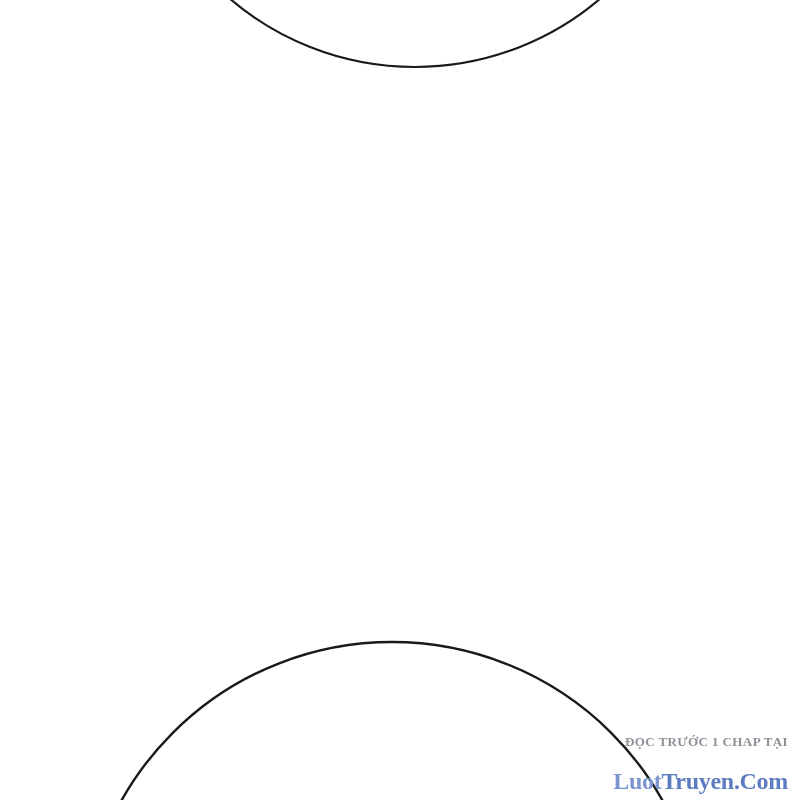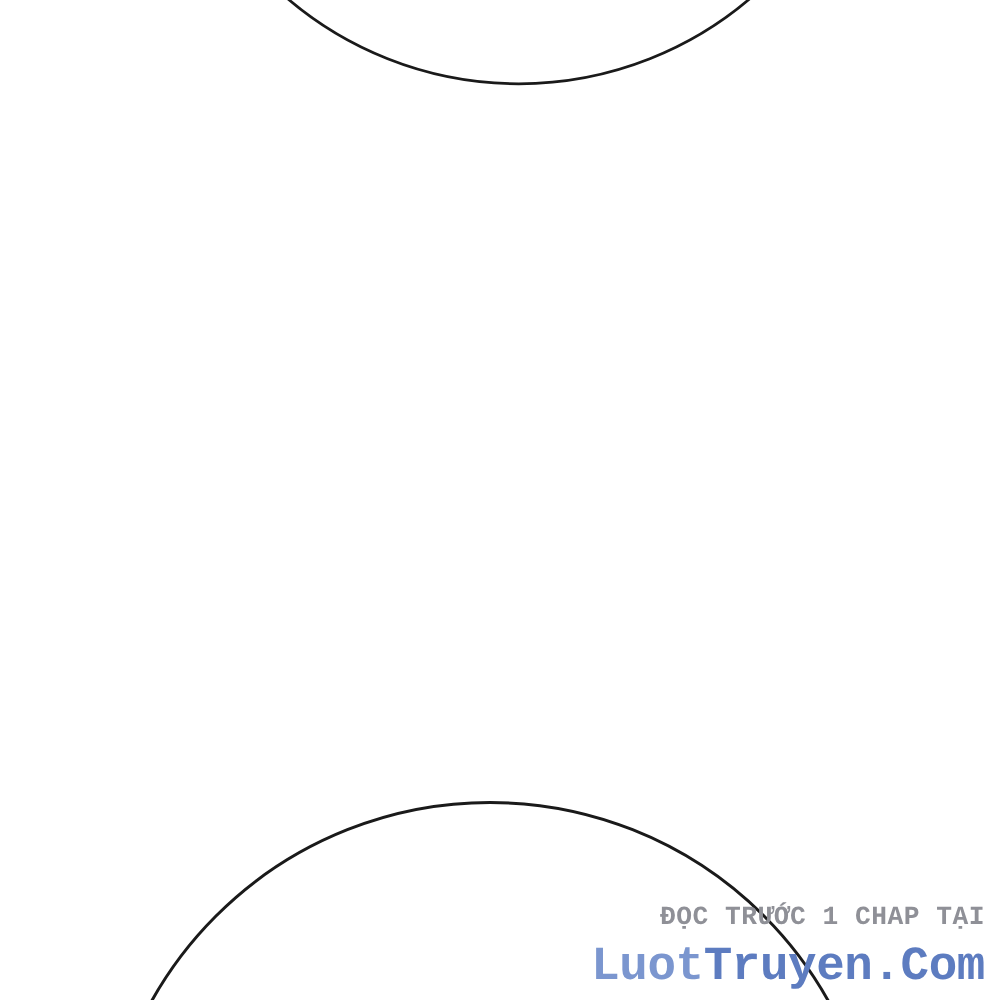--- a/index.html
+++ b/index.html
@@ -24,32 +24,32 @@
   }
   .watermark {
     position: absolute;
     right: 12px;
     bottom: 6px;
     text-align: right;
     line-height: 1.05;
     user-select: none;
   }
   .wm-top {
-    font-family: Liberation Mono, monospace;
+    font-family: Liberation Serif, serif;
     font-weight: bold;
-    font-size: 21px;
+    font-size: 13px;
     letter-spacing: 0.4px;
     color: #8f9097;
-    margin-bottom: 8px;
+    margin-bottom: 20px;
     white-space: nowrap;
   }
   .wm-brand {
-    font-family: Liberation Mono, monospace;
+    font-family: Liberation Serif, serif;
     font-weight: bold;
-    font-size: 38px;
+    font-size: 24px;
     letter-spacing: -0.3px;
     color: #7b96cf;
     white-space: nowrap;
   }
   .wm-brand .accent {
     color: #5d7cc0;
   }
 </style>
 </head>
 <body>

